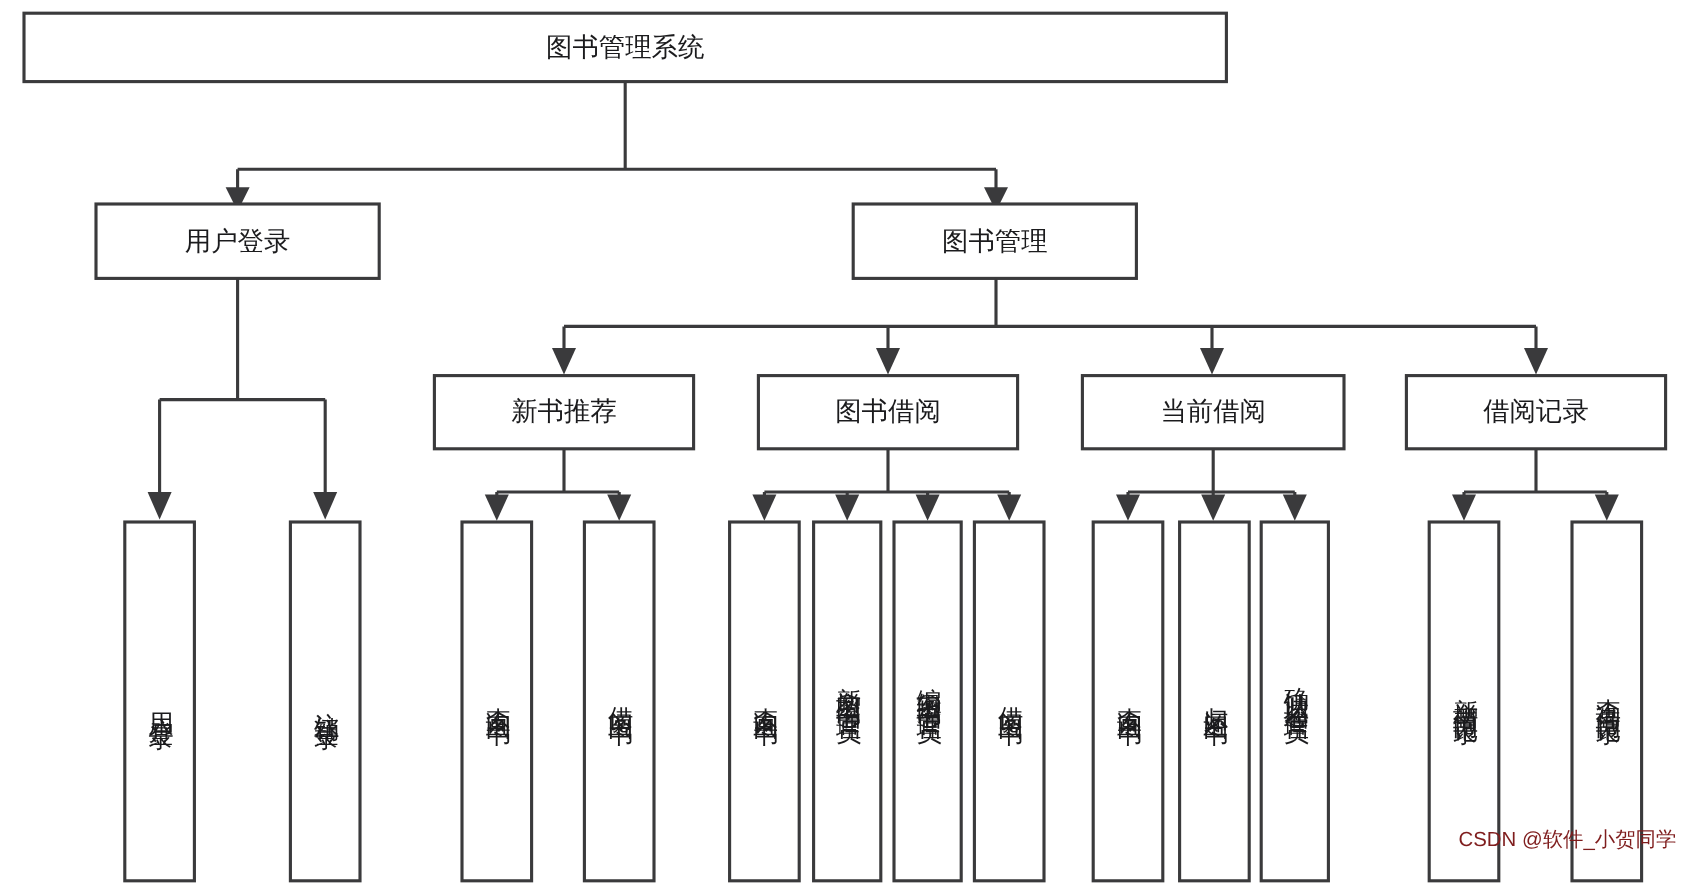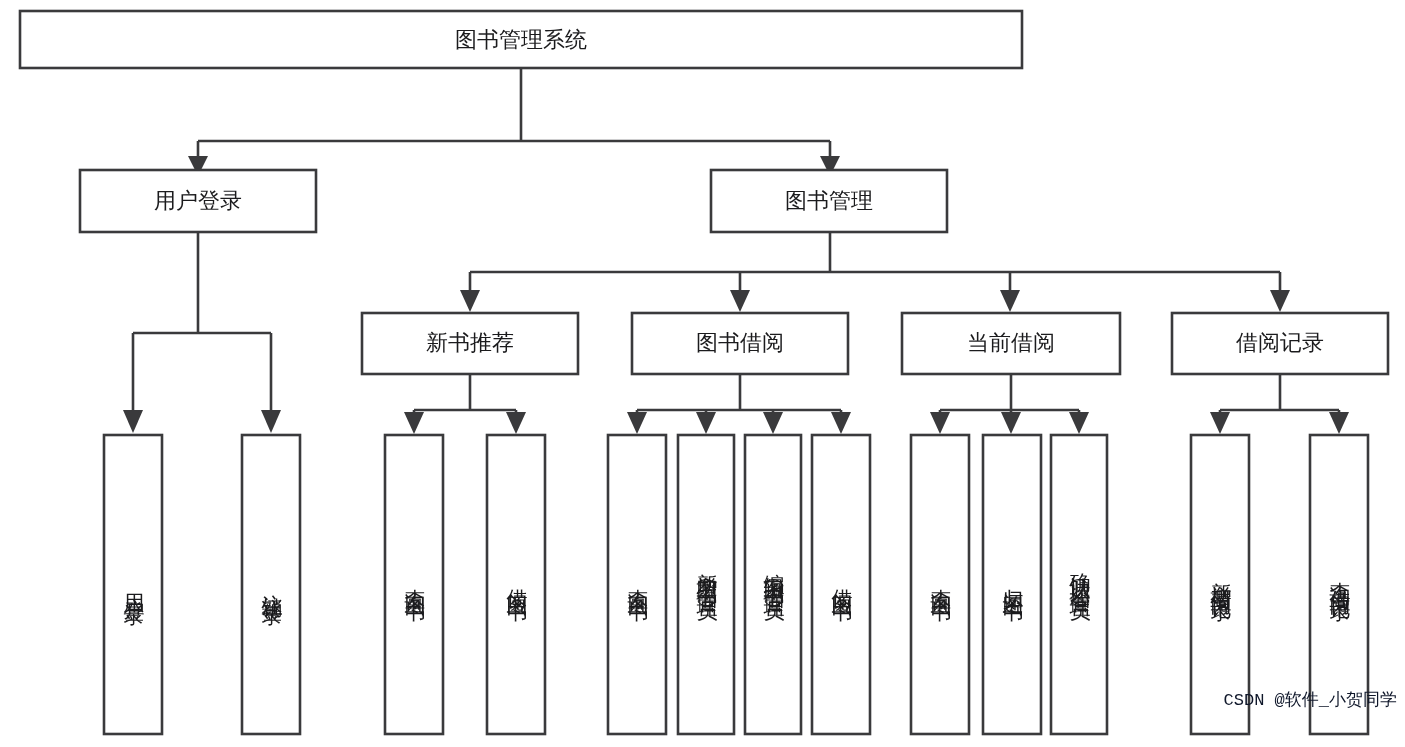--- a/index.html
+++ b/index.html
@@ -55,23 +55,23 @@
     font-size: 21px;
     text-anchor: middle;
     dominant-baseline: middle;
     writing-mode: vertical-rl;
     letter-spacing: 4px;
   }
   .watermark {
     position: absolute;
     right: 8px;
     bottom: 6px;
-    font-family: Liberation Mono, monospace;
+    font-family: Liberation Sans, sans-serif;
     font-size: 17px;
-    color: #0f172a;
+    color: #7f1d1d;
     white-space: nowrap;
     user-select: none;
   }
 </style>
 </head>
 <body>
 
 <div id="diagram-root">
 
   <svg class="diagram-canvas" viewBox="0 0 1405 747" xmlns="http://www.w3.org/2000/svg">

